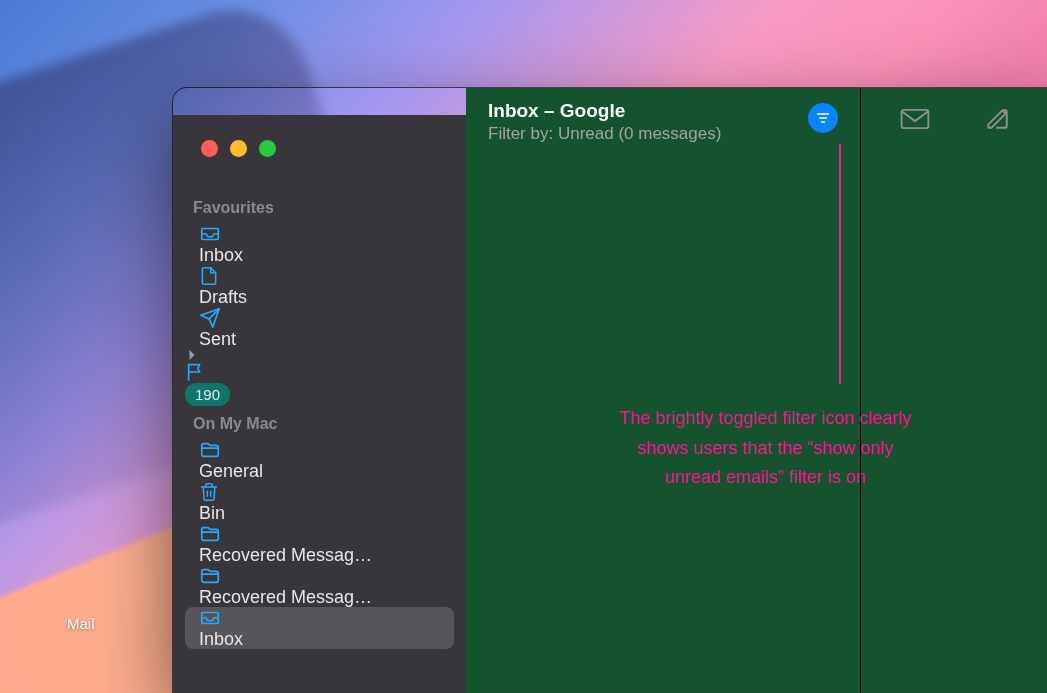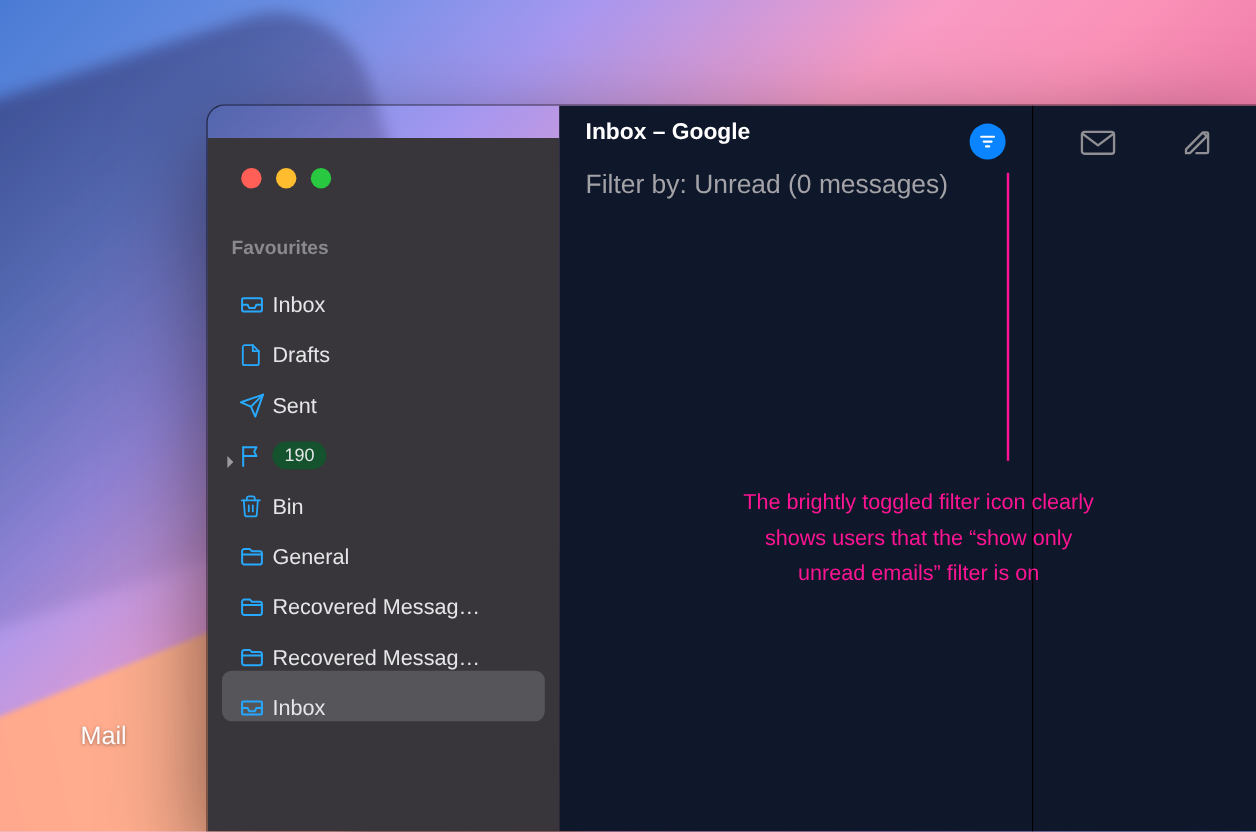--- a/index.html
+++ b/index.html
@@ -27,22 +27,22 @@
       filter: blur(6px);
     }
     .wallpaper-dark2 {
       position:absolute; left:300px; bottom:-200px; width:700px; height:400px;
       background: linear-gradient(20deg, rgba(20,10,40,.45), rgba(70,40,90,.0));
       transform: rotate(10deg);
       border-radius: 80px;
       filter: blur(8px);
     }
     .dock-label {
-      position: absolute; left: 67px; top: 602px;
-      color: #fff; font-size: 21px; font-weight: 400;
+      position: absolute; left: 67px; top: 615px;
+      color: #fff; font-size: 15px; font-weight: 400;
       text-shadow: 0 1px 3px rgba(0,0,0,.4);
     }
     .window {
       position: absolute; left: 173px; top: 88px;
       width: 874px; height: 605px;
       border-radius: 14px 0 0 0;
       overflow: hidden;
       box-shadow: 0 0 0 1px rgba(0,0,0,.6), 0 30px 80px rgba(0,0,0,.55);
       display: flex;
     }
@@ -61,59 +61,60 @@
     .tl-yellow { background: #febc2e; }
     .tl-green { background: #28c840; }
 
     .section-header {
       color: #8a8a8e; font-size: 16px; font-weight: 600;
       padding: 6px 20px 6px 20px;
       margin-top: 6px;
     }
     .list { padding: 0 12px; }
     .item {
-      display: flex; align-items: flex-end;
+      display: flex; align-items: flex-start;
       height: 42px;
       border-radius: 8px;
       padding: 0 12px 0 14px;
       color: #e6e6e8; font-size: 18px;
       cursor: default;
       position: relative;
+      flex-direction: column;
     }
     .item .icon {
       width: 28px; display: flex; align-items: center; justify-content: flex-start;
       color: #27a9ff;
     }
     .item .label { flex: 1; white-space: nowrap; overflow: hidden; text-overflow: ellipsis; }
     .item.selected { background: #56555a; }
     .item.with-chevron { padding-left: 0; }
     .chevron {
       width: 14px; color: #9b9b9f; font-size: 12px;
       display: flex; justify-content: center; margin-right: 0px;
     }
     .badge {
-      background: #14532d; color: #e6e6e8;
+      background: #0f766e; color: #e6e6e8;
       border-radius: 12px; padding: 3px 10px; font-size: 15px; font-weight: 500;
     }
 
     .main {
       flex: 1; display: flex; height: 100%;
-      background: #0f172a;
+      background: #14532d;
     }
     .column-message-list {
       width: 395px; height: 100%;
       border-right: 1px solid #000;
       position: relative;
     }
     .msg-header {
       padding: 12px 62px 12px 22px;
       position: relative;
     }
     .msg-title { color: #fff; font-size: 19px; font-weight: 700; }
-    .msg-sub { color: #a3a3a7; font-size: 22px; margin-top: 19px; }
+    .msg-sub { color: #a3a3a7; font-size: 17px; margin-top: 2px; }
     .filter-btn {
       position: absolute; right: 22px; top: 15px;
       width: 30px; height: 30px; border-radius: 50%;
       background: #0a84ff;
       display: flex; align-items: center; justify-content: center;
       color: #fff;
     }
     .annotation-line {
       position: absolute;
       left: 666px;
@@ -201,41 +202,42 @@
         <span class="icon">
           <svg width="22" height="22" viewBox="0 0 24 24" fill="none" stroke="currentColor" stroke-width="1.8" stroke-linecap="round" stroke-linejoin="round">
               <path d="M4 21V4"></path>
               <path d="M4 4h12l-2 4 2 4H4"></path>
             </svg>
         </span>
         <span class="badge">190</span>
       </div>
     </div>
 
+    <div class="section-header" style="margin-top:18px">On My Mac</div>
     <div class="list">
+      <div class="item">
+        <span class="icon">
+          <svg width="22" height="22" viewBox="0 0 24 24" fill="none" stroke="currentColor" stroke-width="1.8" stroke-linecap="round" stroke-linejoin="round">
+              <path d="M3 7a2 2 0 0 1 2-2h5l2 2h7a2 2 0 0 1 2 2v8a2 2 0 0 1-2 2H5a2 2 0 0 1-2-2V7z"></path>
+              <line x1="3" y1="10" x2="21" y2="10"></line>
+            </svg>
+        </span>
+        <span class="label">General</span>
+      </div>
       <div class="item">
         <span class="icon">
           <svg width="20" height="22" viewBox="0 0 24 24" fill="none" stroke="currentColor" stroke-width="1.8" stroke-linecap="round" stroke-linejoin="round">
               <path d="M3 6h18"></path>
               <path d="M8 6V4a2 2 0 0 1 2-2h4a2 2 0 0 1 2 2v2"></path>
               <path d="M19 6l-1 14a2 2 0 0 1-2 2H8a2 2 0 0 1-2-2L5 6"></path>
               <line x1="10" y1="11" x2="10" y2="17"></line>
               <line x1="14" y1="11" x2="14" y2="17"></line>
             </svg>
         </span>
         <span class="label">Bin</span>
-      </div>
-      <div class="item">
-        <span class="icon">
-          <svg width="22" height="22" viewBox="0 0 24 24" fill="none" stroke="currentColor" stroke-width="1.8" stroke-linecap="round" stroke-linejoin="round">
-              <path d="M3 7a2 2 0 0 1 2-2h5l2 2h7a2 2 0 0 1 2 2v8a2 2 0 0 1-2 2H5a2 2 0 0 1-2-2V7z"></path>
-              <line x1="3" y1="10" x2="21" y2="10"></line>
-            </svg>
-        </span>
-        <span class="label">General</span>
       </div>
       <div class="item">
         <span class="icon">
           <svg width="22" height="22" viewBox="0 0 24 24" fill="none" stroke="currentColor" stroke-width="1.8" stroke-linecap="round" stroke-linejoin="round">
               <path d="M3 7a2 2 0 0 1 2-2h5l2 2h7a2 2 0 0 1 2 2v8a2 2 0 0 1-2 2H5a2 2 0 0 1-2-2V7z"></path>
               <line x1="3" y1="10" x2="21" y2="10"></line>
             </svg>
         </span>
         <span class="label">Recovered Messag…</span>
       </div>

